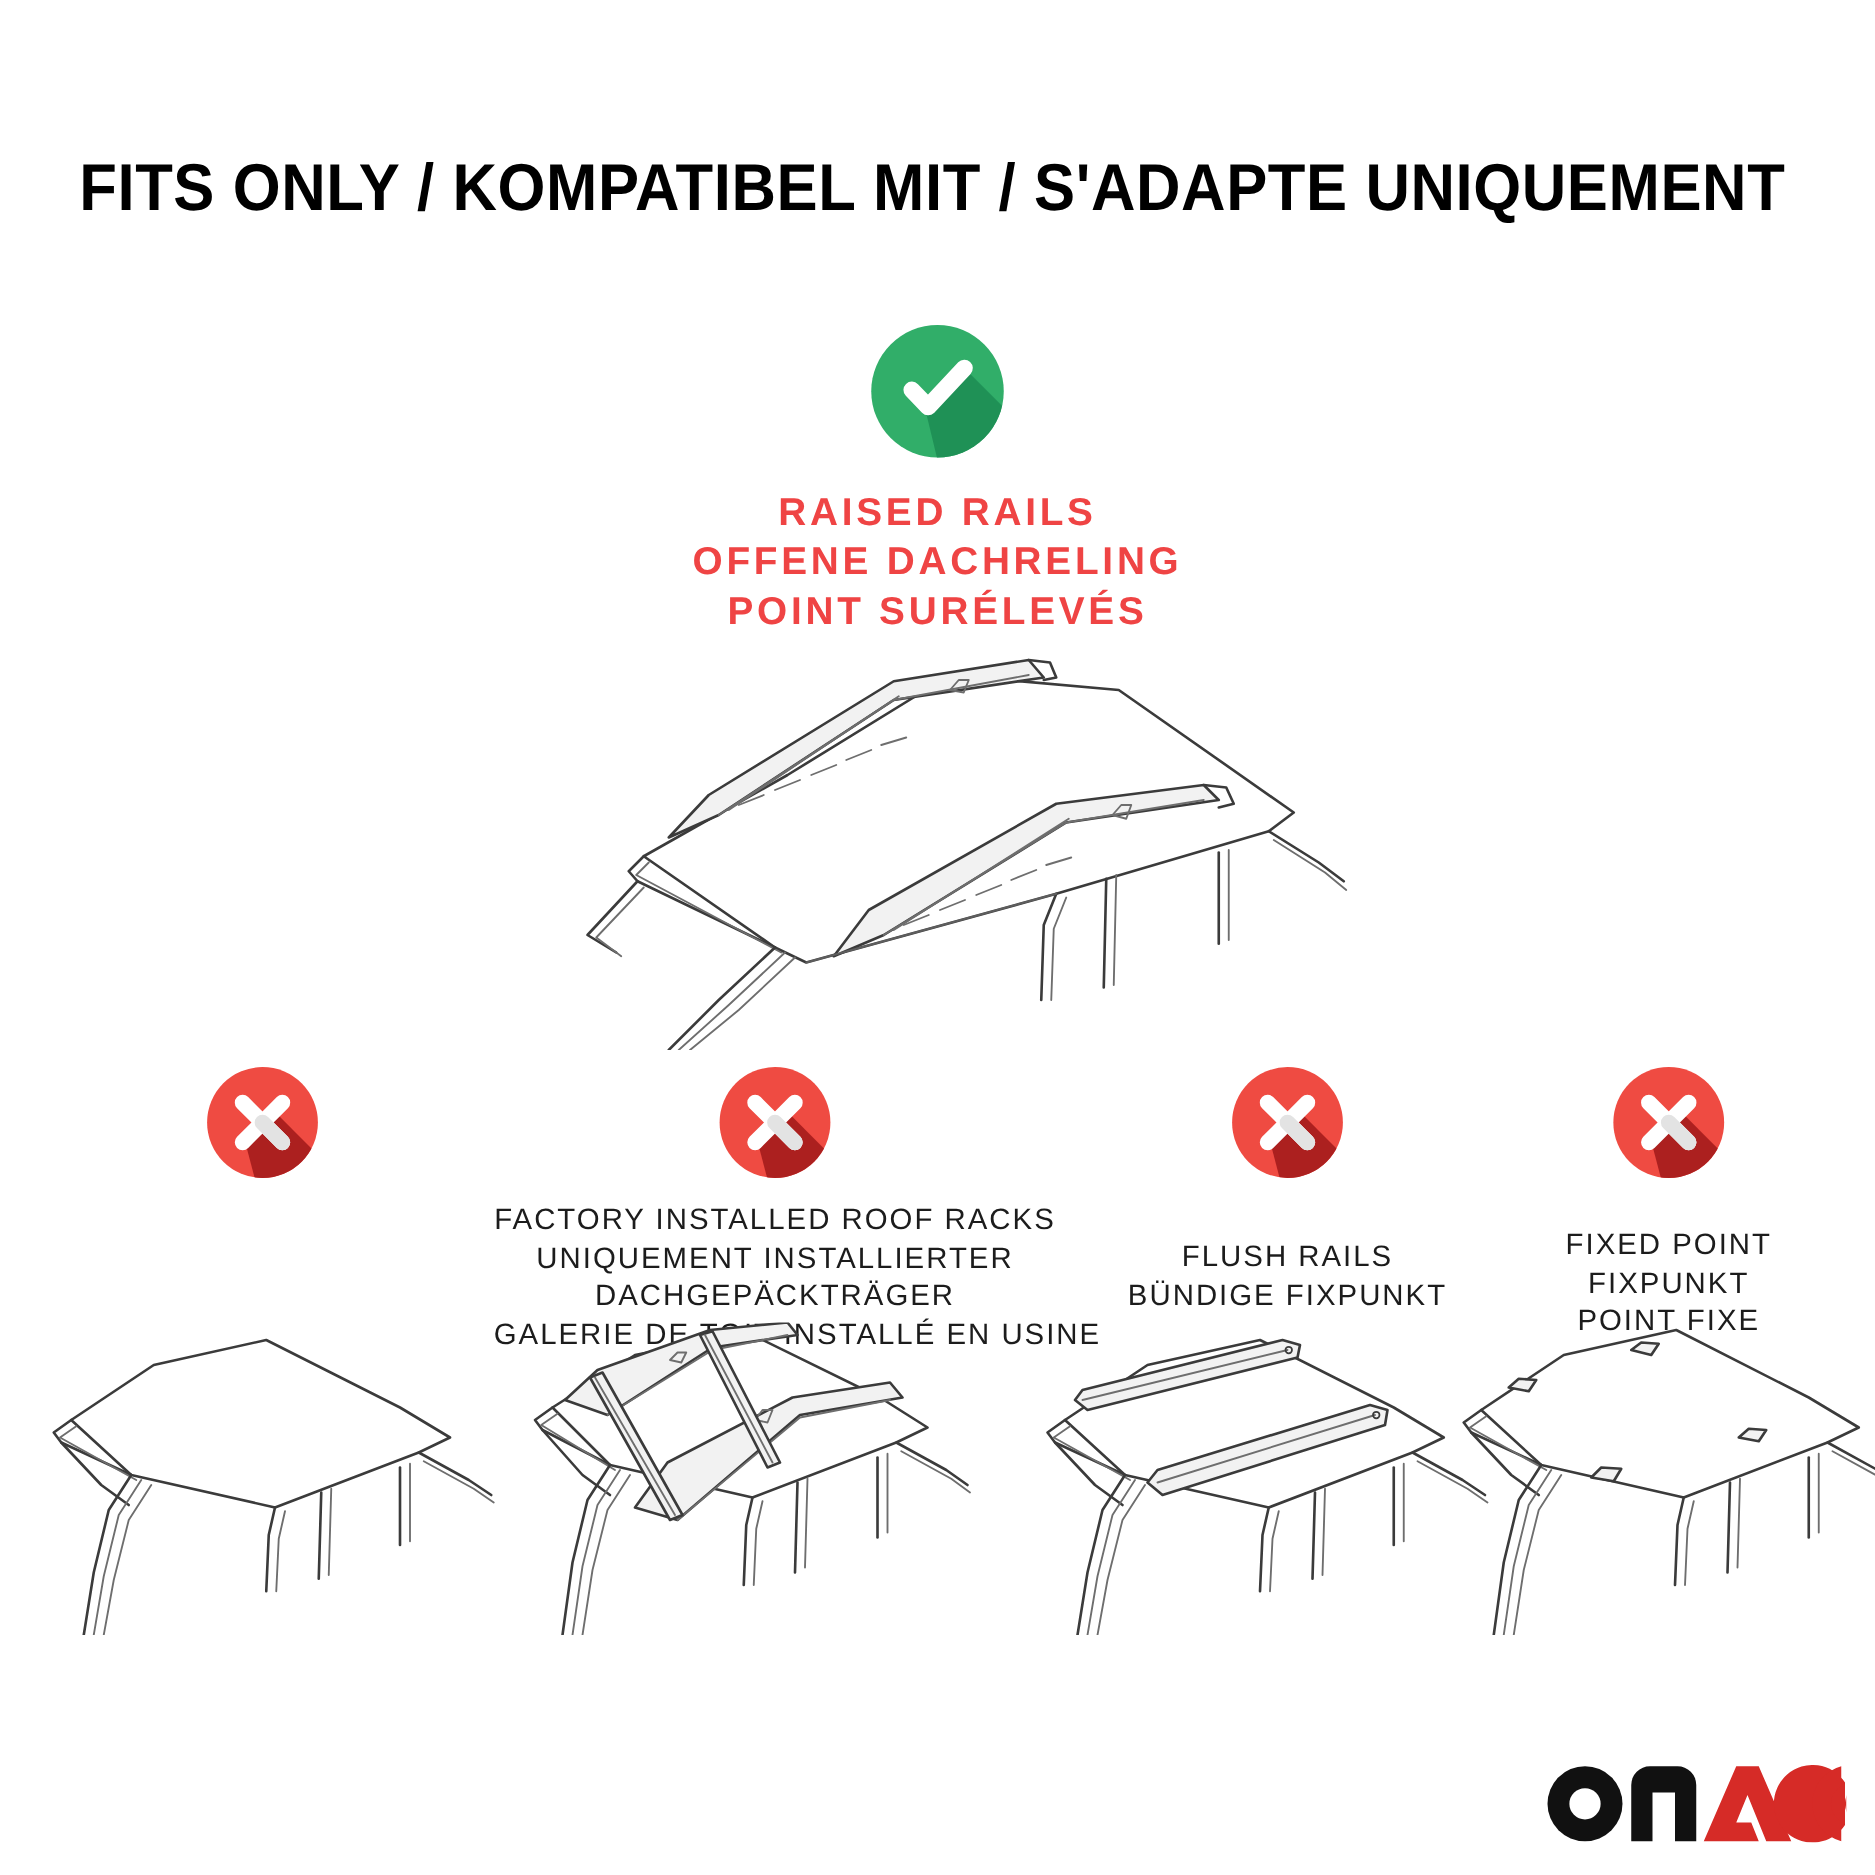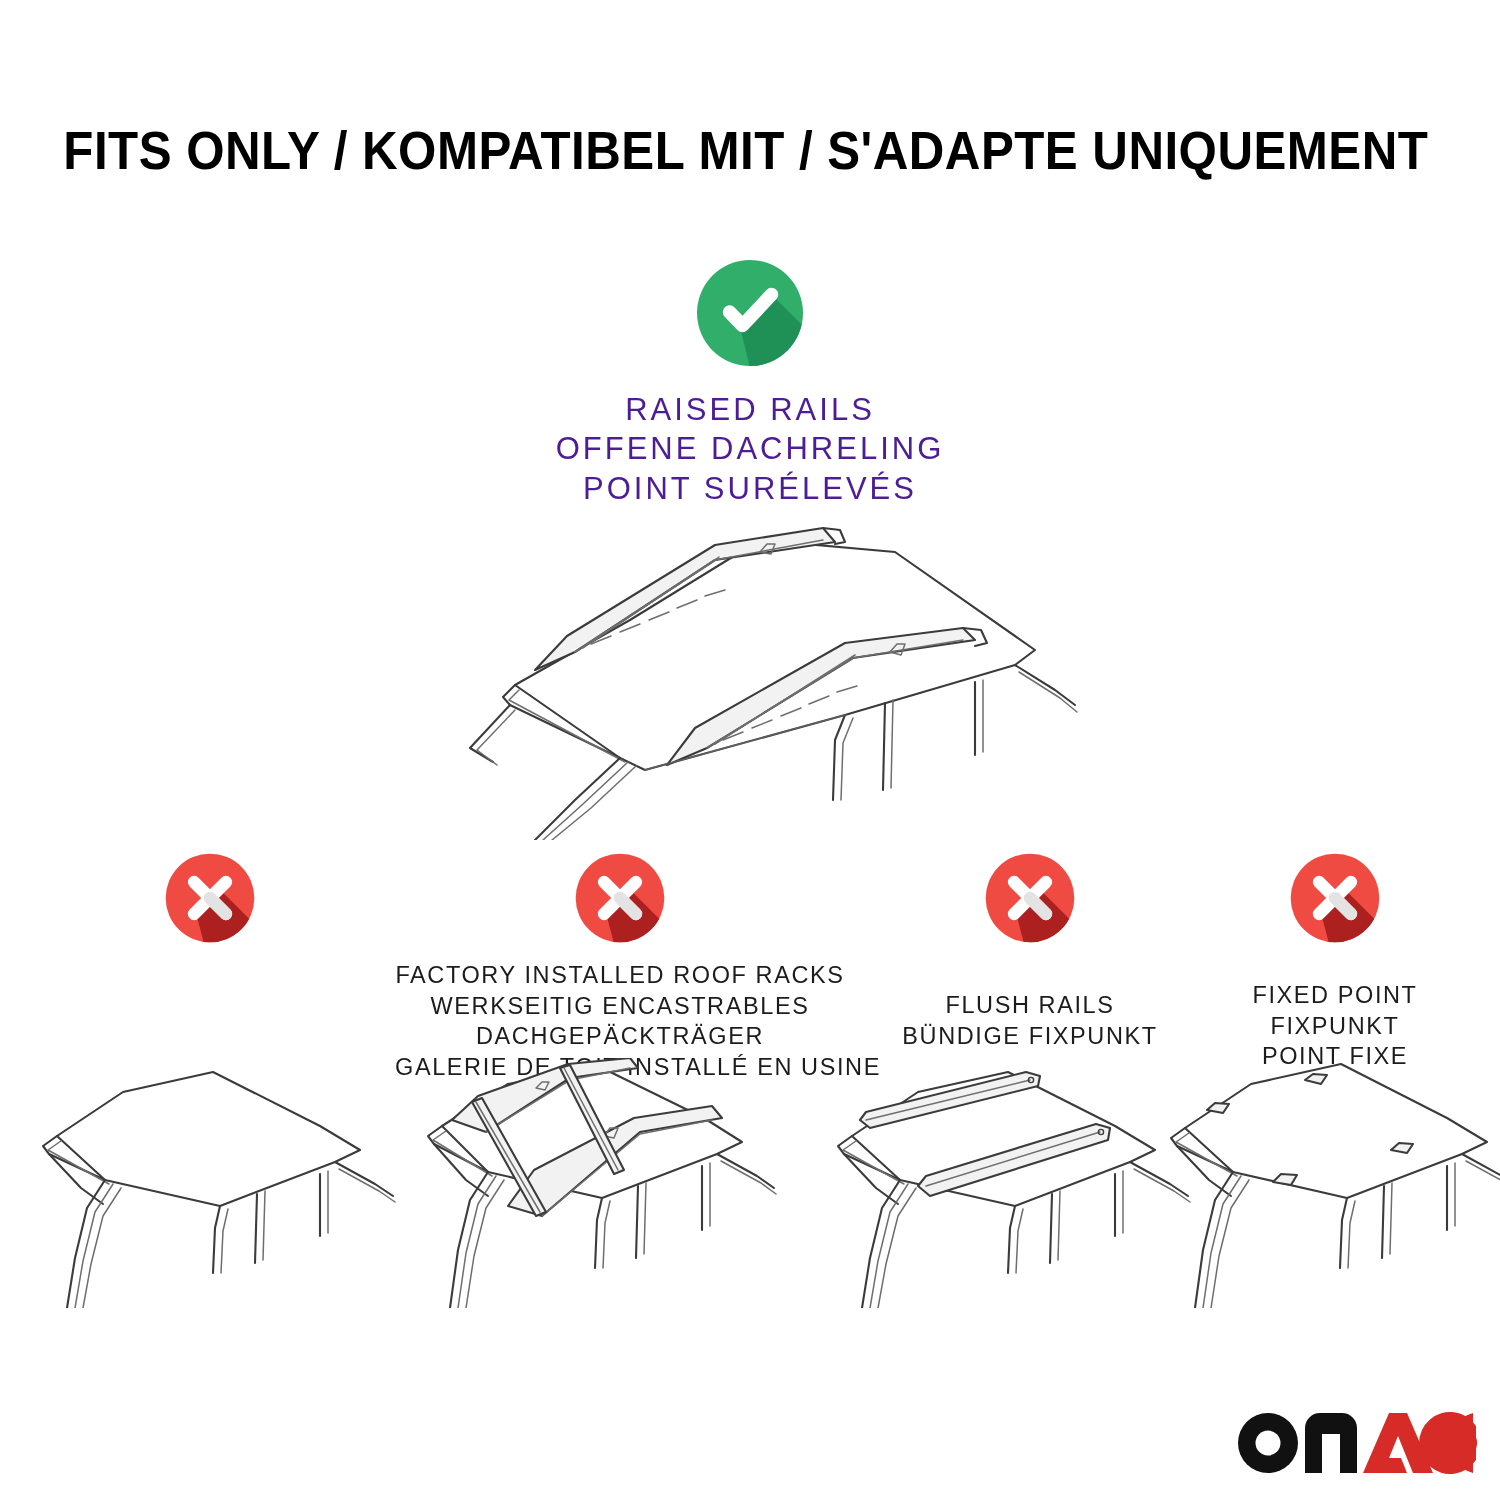--- a/index.html
+++ b/index.html
@@ -48,22 +48,22 @@
     display: flex;
     justify-content: center;
   }
   .badge-svg { display: block; }
 
   #approved-labels {
     margin-top: 22px;
     font-size: 31px;
     line-height: 1.27;
     letter-spacing: 3.0px;
-    color: #4c1d95;
-    font-weight: 400;
+    color: #ef4444;
+    font-weight: 700;
   }
   #approved-labels div { white-space: nowrap; }
 
   
   #main-roof {
     position: absolute;
     left: 415px;
     top: 500px;
     width: 680px;
     height: 340px;
@@ -251,21 +251,21 @@
         </g>
         <g stroke="#ffffff" stroke-width="15" stroke-linecap="round">
           <line x1="36" y1="36" x2="74" y2="74"></line>
           <line x1="74" y1="36" x2="36" y2="74"></line>
         </g>
         <line x1="55" y1="55" x2="74" y2="74" stroke="#e3e3e3" stroke-width="15" stroke-linecap="round"></line>
       </svg>
     </div>
     <div class="nf-labels">
       <div>FACTORY INSTALLED ROOF RACKS</div>
-      <div>WERKSEITIG ENCASTRABLES</div>
+      <div>UNIQUEMENT INSTALLIERTER</div>
       <div>DACHGEPÄCKTRÄGER</div>
       <div>GALERIE DE TOIT INSTALLÉ EN USINE</div>
     </div>
   </div>
 
   <div class="nf-col" id="nf-col-2">
     <div class="nf-icon-wrap">
       <svg width="92" height="92" viewBox="0 0 110 110" aria-hidden="true">
         <defs>
             <clipPath id="clipRed2">

